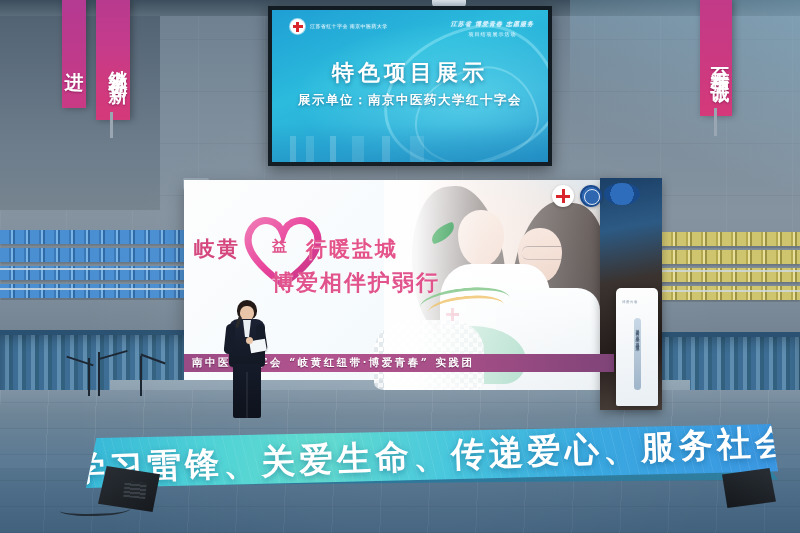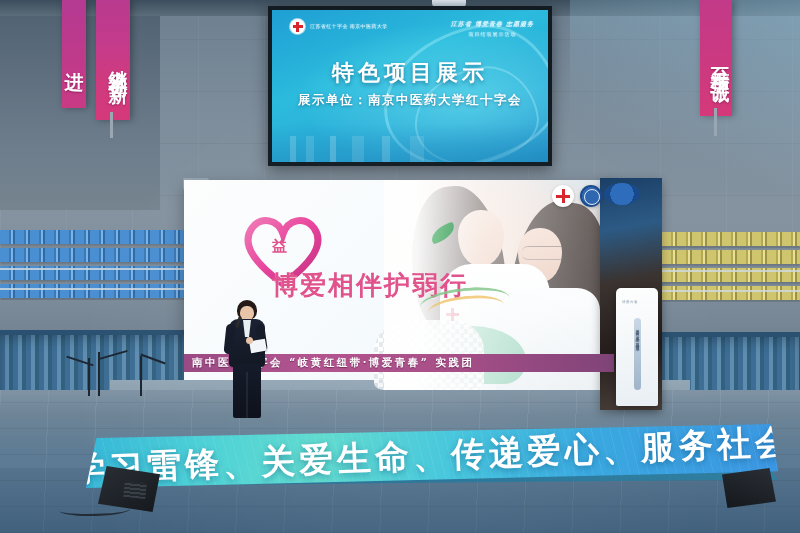--- a/index.html
+++ b/index.html
@@ -259,21 +259,21 @@
   .bd-line1{
     position:absolute;left:10px;top:55px;z-index:8;
     font-family:"DejaVu Serif",serif;font-weight:900;font-size:21px;
     letter-spacing:2px;color:#d4477f;
     text-shadow:0 1px 1px rgba(255,255,255,.8);
     white-space:nowrap;
   }
   .bd-line1 .seg2{color:#e4548b;margin-left:66px;}
   .bd-line2{
     position:absolute;left:88px;top:88px;z-index:8;
-    font-family:Liberation Sans, sans-serif;font-weight:900;font-size:26px;
+    font-family:Liberation Sans, sans-serif;font-weight:900;font-size:22px;
     letter-spacing:2px;color:#e0538c;
     text-shadow:0 1px 1px rgba(255,255,255,.8);
     white-space:nowrap;
   }
   .bd-leaf{
     position:absolute;left:246px;top:46px;width:26px;height:14px;z-index:8;
     background:linear-gradient(120deg,#7dc98f,#4da96d);
     border-radius:80% 10% 80% 10%;transform:rotate(-22deg);opacity:.9;
   }
   .bd-swoosh{
@@ -570,20 +570,23 @@
       <defs>
         <linearGradient id="hg" x1="0" y1="0" x2="1" y2="1">
           <stop offset="0%" stop-color="#f07ab6"></stop>
           <stop offset="50%" stop-color="#e8449c"></stop>
           <stop offset="100%" stop-color="#bf2f80"></stop>
         </linearGradient>
       </defs>
       <path d="M43 70 C 10 46, 2 28, 12 14 C 21 2, 38 5, 43 20 C 48 5, 65 2, 74 14 C 84 28, 76 46, 43 70 Z" fill="none" stroke="url(#hg)" stroke-width="7" stroke-linecap="round"></path>
     </svg>
 
+    <div class="bd-line1">
+      <span>岐黄</span><span class="seg2">行暖盐城</span>
+    </div>
     <div style="position:absolute;left:88px;top:57px;z-index:9;font-family:'DejaVu Serif',serif;
                 font-weight:900;font-size:15px;color:#e0538c;">益</div>
 
     <div class="bd-line2">博爱相伴护弱行</div>
 
     <div class="bd-leaf"></div>
     <div class="bd-swoosh"></div>
     <div class="bd-swoosh2"></div>
 
     <div class="bd-strip">

